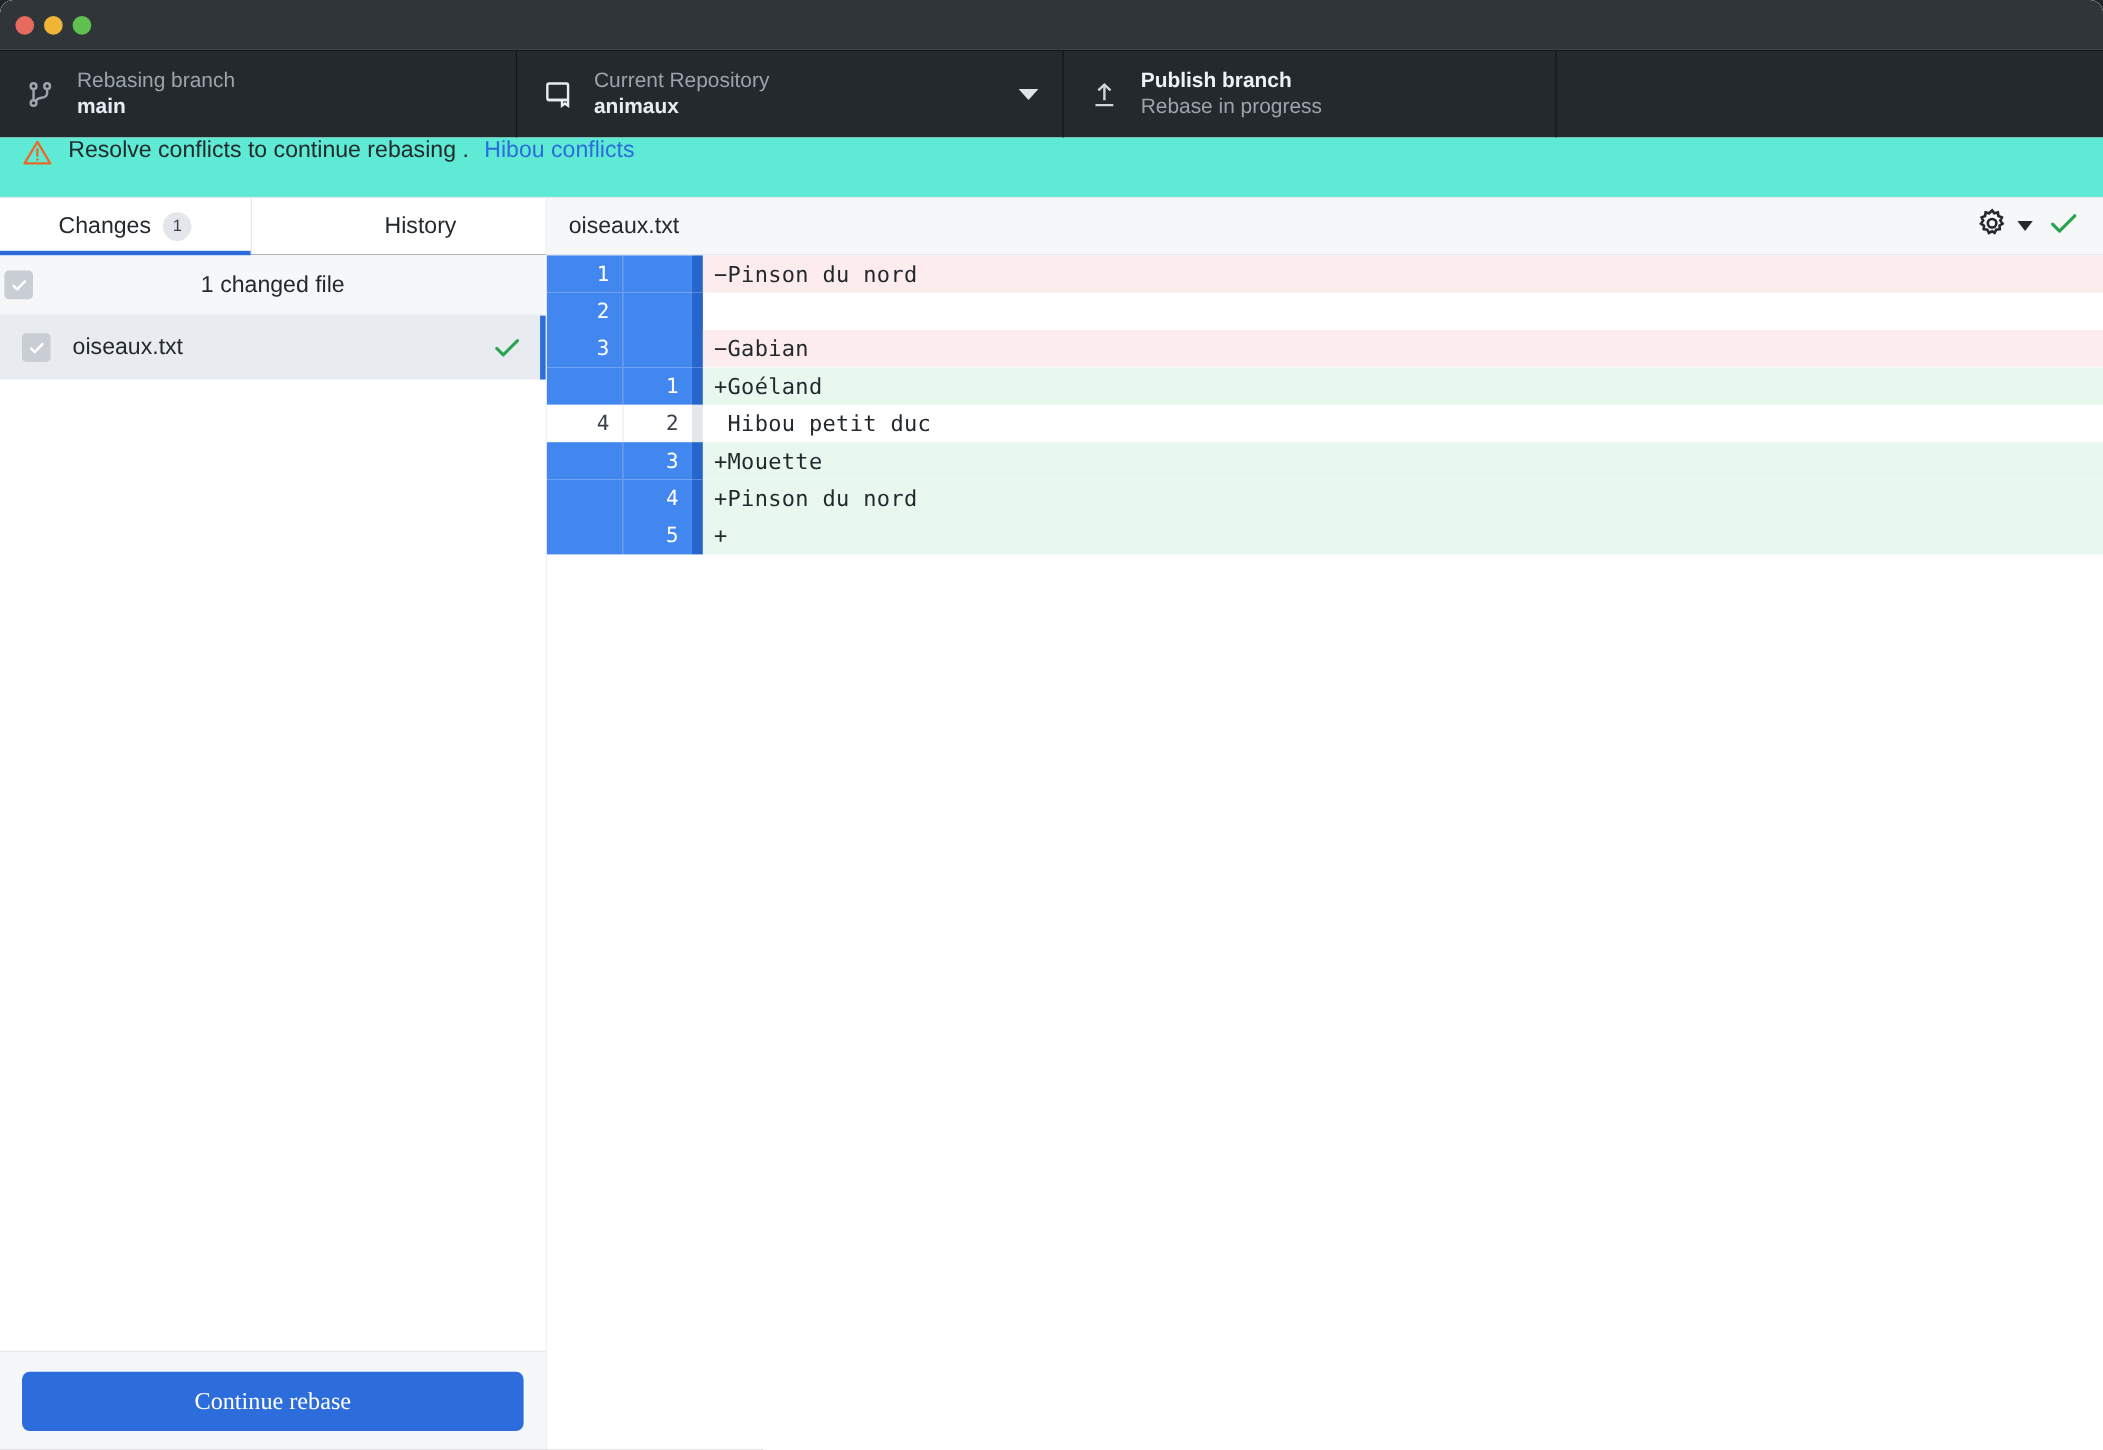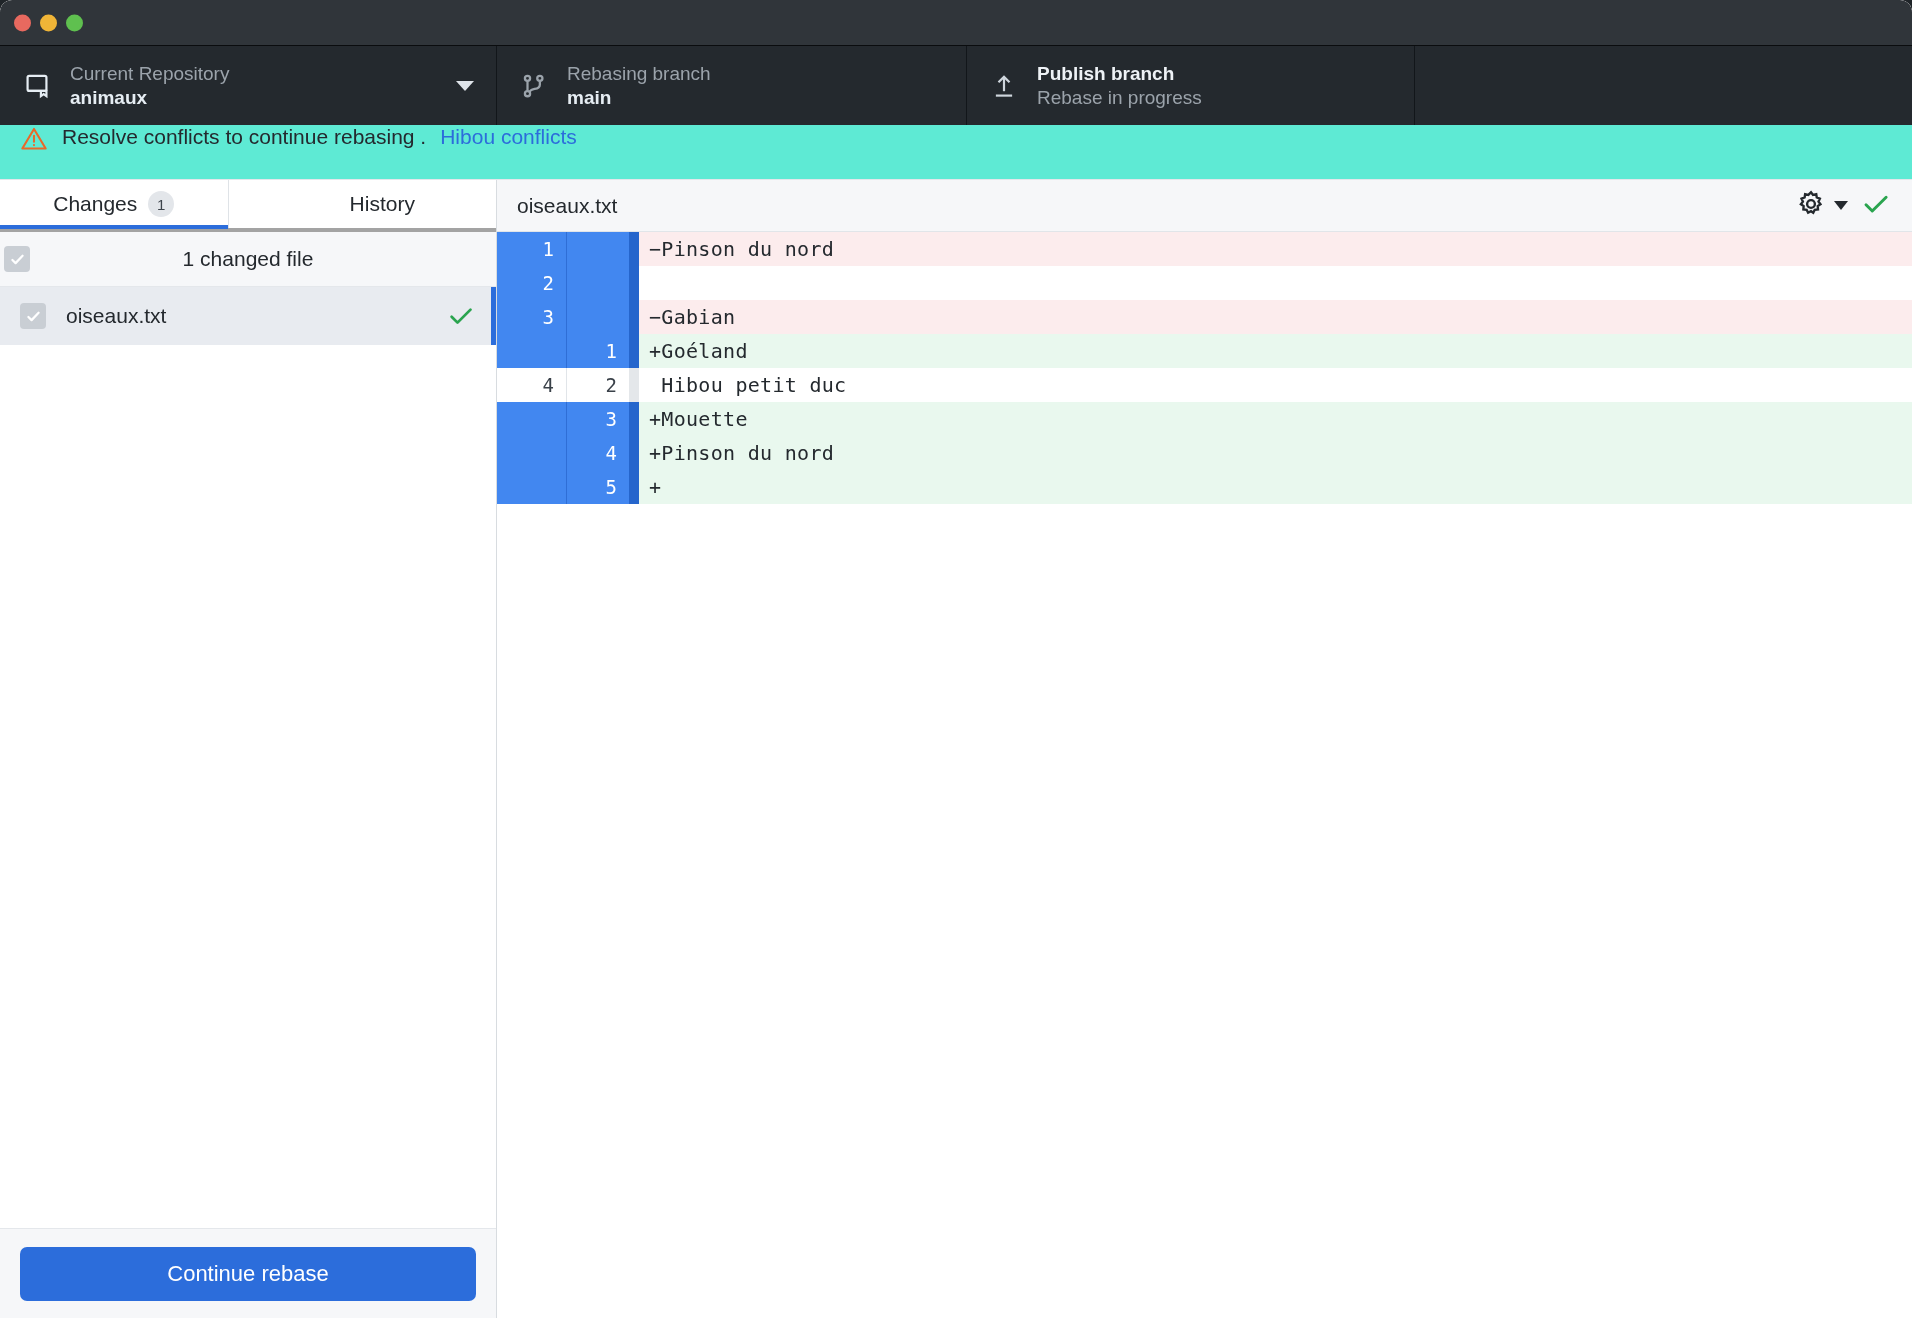--- a/index.html
+++ b/index.html
@@ -47,21 +47,21 @@
   .banner-ico{ width:28px; height:28px; flex:0 0 28px; }
   .banner-txt{ font-size:21px; color:#24292e; }
   .banner-link{ font-size:21px; color:#2c6ddb; cursor:pointer; }
 
   
   .main{ display:flex; height:1138px; align-items:stretch; }
 
   
   .sidebar{ width:497px; flex:0 0 497px; display:flex; flex-direction:column;
             background:#fff; border-right:1px solid #d8dce0; }
-  .tabs{ display:flex; height:52px; border-bottom:4px solid #a3a3a3; flex:0 0 52px; }
+  .tabs{ display:flex; height:52px; border-bottom:1px solid #a3a3a3; flex:0 0 52px; }
   .tab{ flex:1; display:flex; align-items:center; justify-content:center; gap:11px;
         font-size:21px; color:#24292e; position:relative; background:#fff;
         cursor:default; }
   .tab + .tab{ border-left:1px solid #dfe3e7;padding-left:40px; }
   .tab.active::after{ content:""; position:absolute; left:0; right:0; bottom:-1px;
                       height:4px; background:#2c6ddb; }
   .tab-badge{ background:#e3e6ea; color:#3c434a; font-size:15px; border-radius:999px;
               min-width:26px; height:26px; display:inline-flex; align-items:center;
               justify-content:center; padding:0 8px; }
 
@@ -78,21 +78,21 @@
   .file-row::after{ content:""; position:absolute; right:0; top:0; bottom:0;
                     width:5px; background:#2c6ddb; }
   .file-name{ flex:1; font-size:21px; color:#24292e; }
   .file-ok{ width:30px; height:30px; flex:0 0 30px; }
 
   .sb-fill{ flex:1; background:#fff; }
   .sb-footer{ flex:0 0 90px; background:#f6f7f9; border-top:1px solid #e4e7eb;
               display:flex; align-items:center; padding:0 20px; }
   .btn-primary{ width:100%; height:54px; background:#2c6ddb; color:#fff;
                 border:none; border-radius:7px; font-size:22px;
-                font-family:Liberation Sans, sans-serif; cursor:pointer; }
+                font-family:Liberation Serif, serif; cursor:pointer; }
 
   
   .diffpane{ flex:1; display:flex; flex-direction:column; background:#fff;
              min-width:0; }
   .diff-head{ height:52px; flex:0 0 52px; background:#f6f7f9;
               border-bottom:1px solid #e1e5e9; display:flex; align-items:center;
               padding:0 20px; }
   .diff-title{ font-size:21px; color:#24292e; flex:1; }
   .diff-actions{ display:flex; align-items:center; gap:12px; }
   .gear-wrap{ display:flex; align-items:center; gap:8px; cursor:pointer; }
@@ -140,48 +140,48 @@
   <div class="titlebar">
     <div class="traffic">
       <span class="light red"></span>
       <span class="light yellow"></span>
       <span class="light green"></span>
     </div>
   </div>
 
   <div class="toolbar">
 
-    <div class="tb-item tb-repo">
-      <span class="tb-ico">
-        <svg width="26" height="26" viewBox="0 0 16 16" fill="none" stroke="#e6edf3" stroke-width="1.35">
-          <rect x="2.2" y="1.8" width="11.6" height="9.2" rx="1"></rect>
-          <path d="M2.2 11h11.6v3.2l-1.7-1.2-1.7 1.2V11"></path>
-        </svg>
-      </span>
-      <span class="tb-text">
-        <span class="tb-label">Current Repository</span>
-        <span class="tb-value">animaux</span>
-      </span>
-      <span class="caret"></span>
-    </div>
-
     <div class="tb-item tb-branch">
       <span class="tb-ico">
         <svg width="26" height="26" viewBox="0 0 16 16" fill="none" stroke="#9ba3ab" stroke-width="1.4">
           <circle cx="4" cy="3.3" r="1.6"></circle>
           <circle cx="11.6" cy="3.3" r="1.6"></circle>
           <circle cx="4" cy="12.7" r="1.6"></circle>
           <path d="M4 5v6"></path>
           <path d="M11.6 5v2.2c0 1.6-1.4 2.3-3.2 2.6-1.8.3-3 .9-3 2.2"></path>
         </svg>
       </span>
       <span class="tb-text">
         <span class="tb-label">Rebasing branch</span>
         <span class="tb-value">main</span>
       </span>
+    </div>
+
+    <div class="tb-item tb-repo">
+      <span class="tb-ico">
+        <svg width="26" height="26" viewBox="0 0 16 16" fill="none" stroke="#e6edf3" stroke-width="1.35">
+          <rect x="2.2" y="1.8" width="11.6" height="9.2" rx="1"></rect>
+          <path d="M2.2 11h11.6v3.2l-1.7-1.2-1.7 1.2V11"></path>
+        </svg>
+      </span>
+      <span class="tb-text">
+        <span class="tb-label">Current Repository</span>
+        <span class="tb-value">animaux</span>
+      </span>
+      <span class="caret"></span>
     </div>
 
     <div class="tb-item tb-publish">
       <span class="tb-ico">
         <svg width="26" height="26" viewBox="0 0 16 16" fill="none" stroke="#cfd6dd" stroke-width="1.35">
           <path d="M8 11.2V2.6"></path>
           <path d="M4.6 5.7L8 2.4l3.4 3.3"></path>
           <path d="M3 13.9h10"></path>
         </svg>
       </span>

